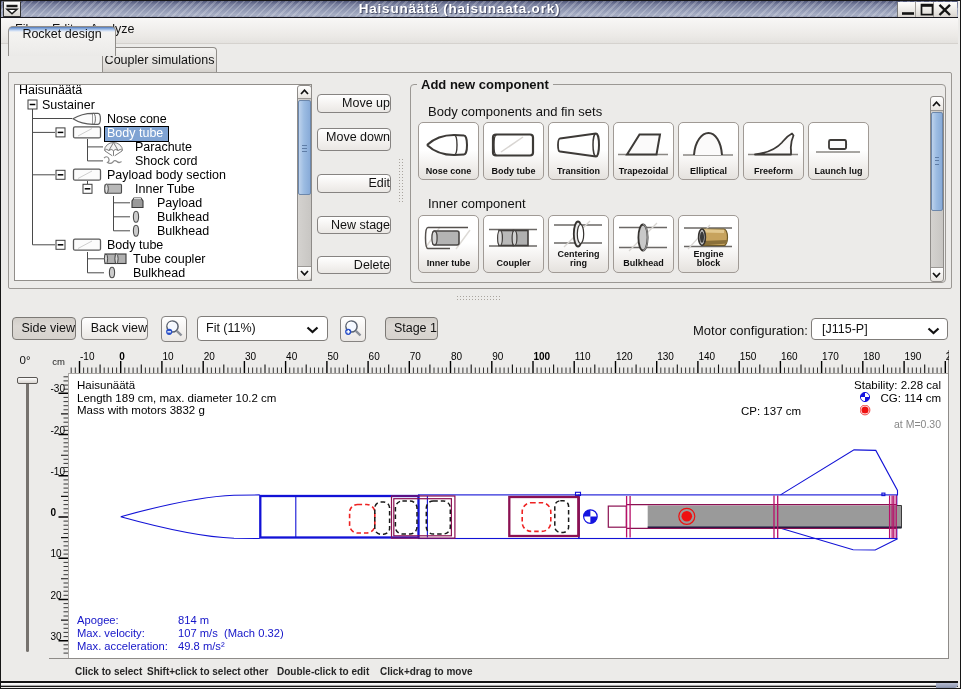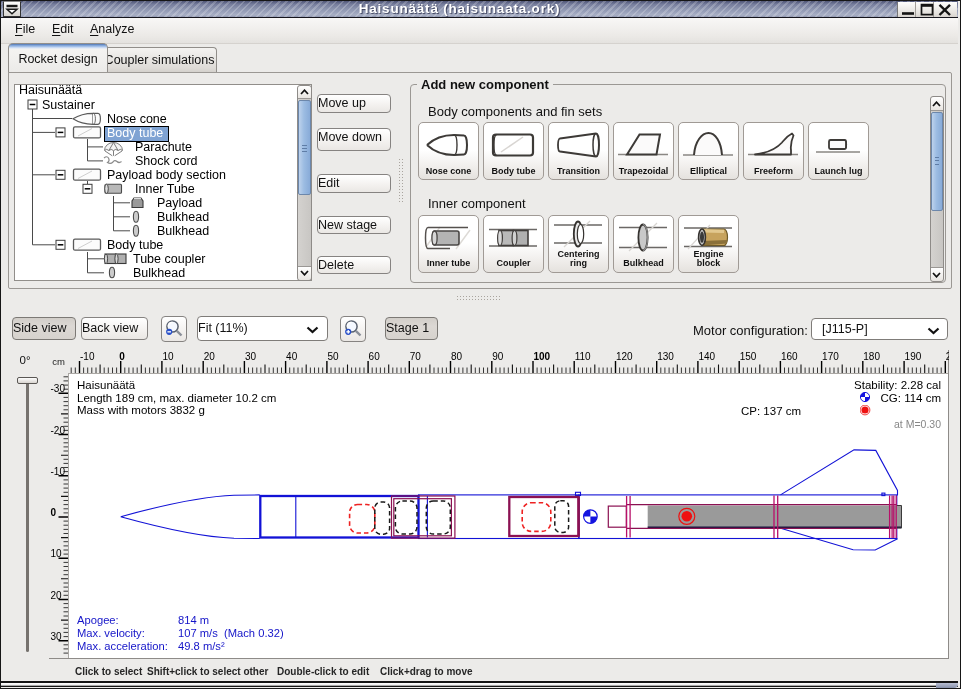--- a/index.html
+++ b/index.html
@@ -9,26 +9,26 @@
 .tbar{position:absolute;left:1px;top:1px;width:957px;height:17px;
  background:linear-gradient(#4e5475 0%,#767d9c 20%,#8991ac 45%,#9aa2bb 70%,#a9b0c5 88%,#8d94ae 100%);overflow:hidden;border-bottom:1px solid #15151c;box-sizing:border-box}
 .tbar .stripes{position:absolute;left:0;top:0;right:0;bottom:0;
  background:repeating-linear-gradient(-45deg,rgba(255,255,255,.20) 0 1.8px,rgba(255,255,255,0) 1.8px 5px)}
 .ticon{position:absolute;left:3px;top:1px;width:18px;height:16px;background:linear-gradient(#fdfdfd,#d8d5d0);border:1px solid #333;border-top-color:#888;box-sizing:border-box}
 .ttext{position:absolute;left:22px;width:875px;top:1px;text-align:center;font-size:13.5px;font-weight:bold;color:#fff;text-shadow:1px 1px 1px #3a3f5a;letter-spacing:.8px}
 .menubar{position:absolute;left:1px;top:18px;width:957px;height:25px;background:linear-gradient(#f8f7f6,#eceae7 70%,#e4e2df);border-bottom:1px solid #d5d2ce}
 .menuitem{position:absolute;font-size:12.5px;color:#111}
 .menuitem u{text-decoration:underline;text-underline-offset:2px}
 .tab{position:absolute;box-sizing:border-box;font-size:12.5px;text-align:center;color:#111}
-.tabact{left:8px;top:43px;width:100px;height:30px;border:1px solid #918e8a;border-bottom:none;border-radius:5px 5px 0 0;
- background:linear-gradient(#5377b4 0,#83a7da 1.5px,#b3cbee 3px,#dde7f6 4px,#f4f3f1 5.5px,#f0efed 60%,#ebeae8 100%);padding-top:8px}
+.tabact{left:8px;top:26px;width:108px;height:30px;border:1px solid #918e8a;border-bottom:none;border-radius:5px 5px 0 0;
+ background:linear-gradient(#5377b4 0,#83a7da 1.5px,#b3cbee 3px,#dde7f6 4px,#f4f3f1 5.5px,#f0efed 60%,#ebeae8 100%);}
 .tabinact{left:102px;top:47px;width:115px;height:26px;border:1px solid #918e8a;border-bottom:none;border-radius:4px 4px 0 0;
  background:linear-gradient(#f4f3f1,#dedbd7 80%,#d2cfca);padding-top:5px}
 .panel{position:absolute;left:8px;top:72px;width:944px;height:217px;border:1px solid #9b9894;border-radius:0 2px 2px 2px;box-sizing:border-box;background:#ecebe9}
-.btn{position:absolute;box-sizing:border-box;border:1px solid #868381;border-radius:4px;background:linear-gradient(#ffffff,#f4f2f0 55%,#eae7e4);font-size:12.5px;color:#111;text-align:left}
+.btn{position:absolute;box-sizing:border-box;border:1px solid #868381;border-radius:4px;background:linear-gradient(#ffffff,#f4f2f0 55%,#eae7e4);font-size:12.5px;color:#111;text-align:right}
 .btn.pressed{background:linear-gradient(#d2cec9,#dcd8d4 40%,#d6d2cd);border-color:#7c7975}
 .treebox{position:absolute;left:14px;top:84px;width:298px;height:197px;background:#fff;border:1px solid #918e8a;box-sizing:border-box}
 .trow{position:absolute;font-size:12.5px;color:#000;white-space:nowrap}
 .comp{position:absolute;box-sizing:border-box;width:61px;height:58px;border:1px solid #a09a95;border-radius:5px;background:linear-gradient(#ffffff 48%,#f2f0ee 75%,#e5e2de)}
 .complbl{position:absolute;left:0;right:0;bottom:3px;text-align:center;font-size:9px;font-weight:bold;color:#111;line-height:9.5px}
 .grouplbl{position:absolute;font-size:13px;color:#111}
 .sb{position:absolute;box-sizing:border-box;border:1px solid #8e8b88;border-radius:3px;background:linear-gradient(90deg,#d4d2cf,#c8c6c3)}
 .sbarrow{position:absolute;box-sizing:border-box;left:0;width:100%;background:linear-gradient(#fff,#e8e5e1);display:flex;align-items:center;justify-content:center}
 .sbthumb{position:absolute;box-sizing:border-box;left:0;width:100%;border:1px solid #6c87ab;border-radius:2px;background:linear-gradient(90deg,#bdd2ec,#9cbce2 45%,#88abd8)}
 .combo{position:absolute;box-sizing:border-box;border:1px solid #7f7c79;border-radius:4px;background:#fff;font-size:12.5px;color:#111}
@@ -290,21 +290,21 @@
 <div class="a" style="left:456px;top:295px;width:46px;height:6px;background-image:radial-gradient(#a9a49e 28%,rgba(0,0,0,0) 32%);background-size:3px 3px"></div>
 <div class="btn pressed" style="left:12px;top:317px;width:64px;height:23px;line-height:21px">Side view</div>
 <div class="btn" style="left:81px;top:317px;width:67px;height:23px;line-height:21px">Back view</div>
 <div class="btn" style="left:161px;top:316px;width:26px;height:26px"><svg width="24" height="24" viewBox="0 0 24 24">
  <circle cx="10.5" cy="9.5" r="5.6" fill="#f4f8ff" stroke="#5a6270" stroke-width="1.5"></circle>
  <path d="M10.5 5.2 A4.5 4.5 0 0 0 6.2 9.5" fill="none" stroke="#fff" stroke-width="1.5"></path>
  <line x1="14.8" y1="13.8" x2="19.5" y2="18.5" stroke="#8a8f98" stroke-width="2.4"></line>
  <circle cx="7.2" cy="14.8" r="3.1" fill="#2a50c8"></circle>
  <rect x="5.4" y="14.2" width="3.6" height="1.3" fill="#fff"></rect>
     </svg></div>
-<div class="combo" style="left:197px;top:316px;width:131px;height:25px;line-height:23px"><span style="">Fit (11%)</span>
+<div class="combo" style="left:197px;top:316px;width:131px;height:25px;line-height:23px"><span style="margin-left:8px">Fit (11%)</span>
  <svg class="a" style="right:8px;top:9px" width="13" height="8">
       <path d="M1.5 1.5 L6.5 6 L11.5 1.5" fill="none" stroke="#111" stroke-width="2.2"></path>
     </svg></div>
 <div class="btn" style="left:340px;top:316px;width:26px;height:26px"><svg width="24" height="24" viewBox="0 0 24 24">
  <circle cx="10.5" cy="9.5" r="5.6" fill="#f4f8ff" stroke="#5a6270" stroke-width="1.5"></circle>
  <path d="M10.5 5.2 A4.5 4.5 0 0 0 6.2 9.5" fill="none" stroke="#fff" stroke-width="1.5"></path>
  <line x1="14.8" y1="13.8" x2="19.5" y2="18.5" stroke="#8a8f98" stroke-width="2.4"></line>
  <circle cx="7.2" cy="14.8" r="3.1" fill="#2a50c8"></circle>
  <rect x="5.4" y="14.2" width="3.6" height="1.3" fill="#fff"></rect>
  <rect x="6.6" y="13" width="1.3" height="3.6" fill="#fff"></rect>

